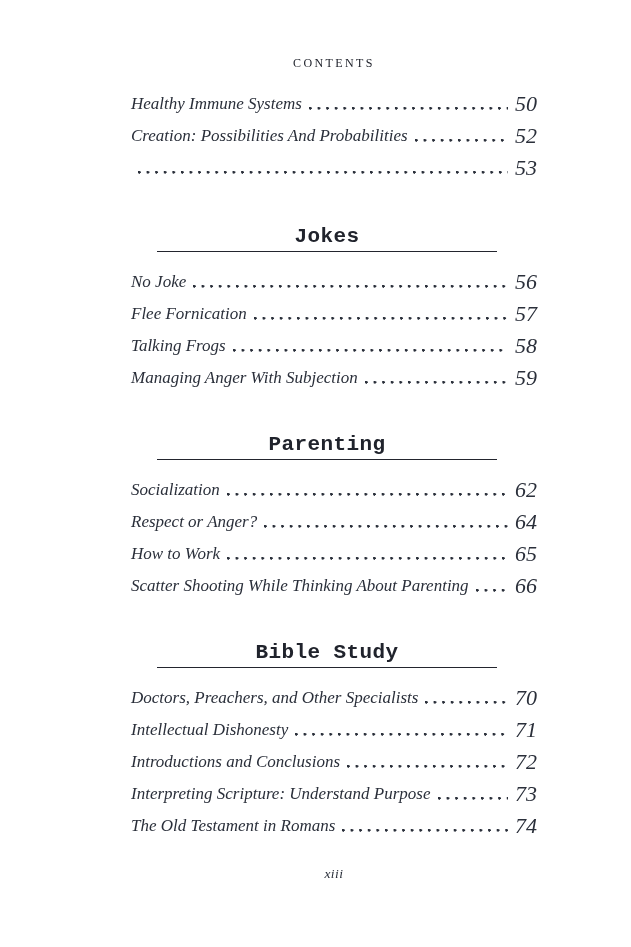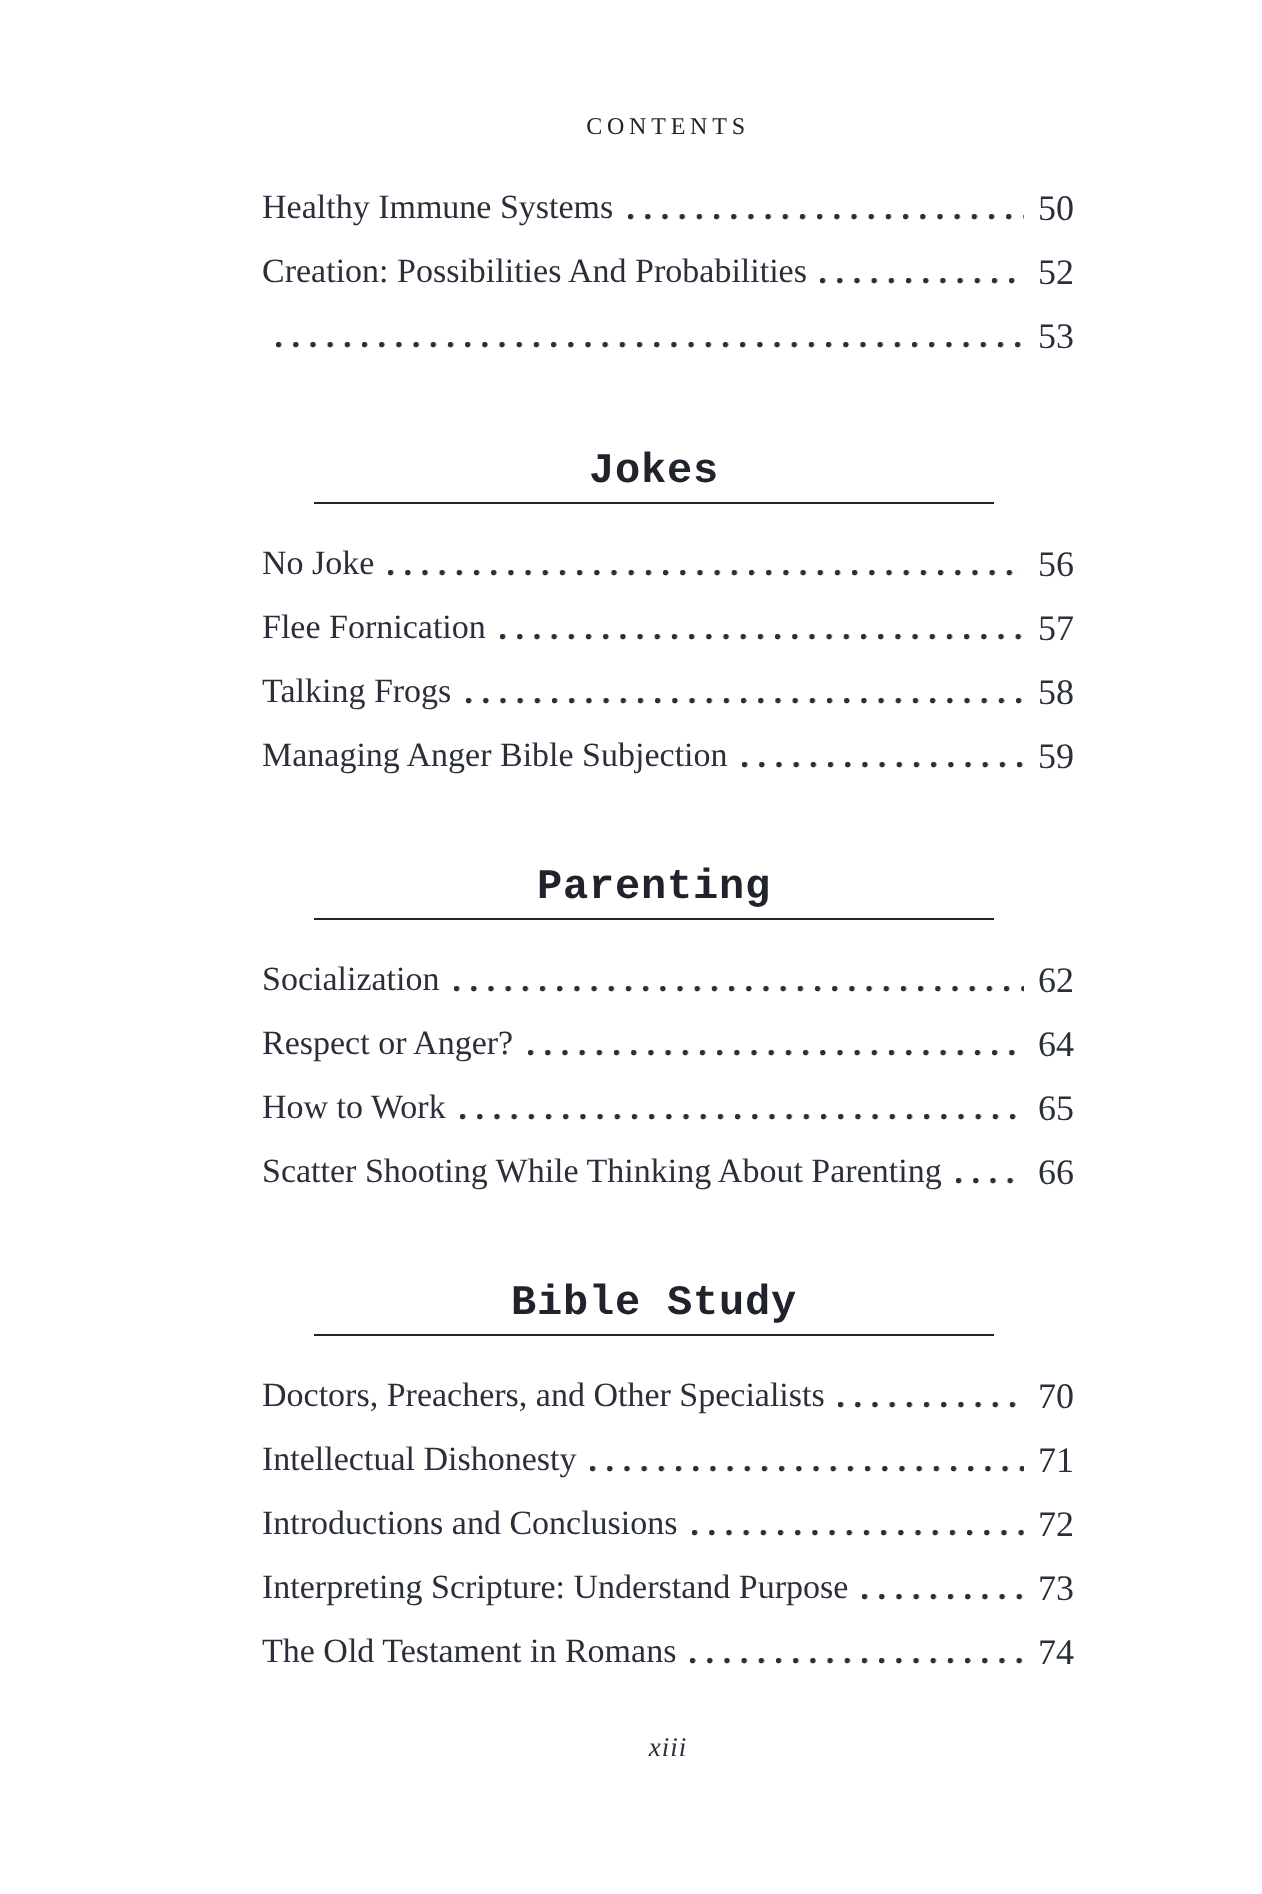--- a/index.html
+++ b/index.html
@@ -37,37 +37,38 @@
     color: var(--heading);
   }
   .entry-group { }
   .entry-group.first { margin-top: 15px; }
   .entry-group.after-rule { margin-top: 14px; }
   .toc-entry {
     display: flex;
     align-items: center;
     height: 32px;
     font-size: 17px;
+    font-style: italic;
   }
   .entry-title {
     white-space: nowrap;
     color: var(--text);
   }
   .dot-leader {
     flex: 1;
     align-self: flex-end;
     height: 3px;
     margin: 0 7px 10px 7px;
     background-image: radial-gradient(circle at 1.3px 1.3px, var(--text) 1.15px, rgba(0,0,0,0) 1.6px);
     background-size: 8.6px 3px;
     background-repeat: repeat-x;
   }
   .entry-page {
     white-space: nowrap;
-    font-size: 18px;
+    font-size: 22px;
     color: var(--text);
     font-feature-settings: "onum";
   }
   .section-block {
     margin: 41px 40px 0 26px; 
   }
   .section-block.tight { margin-top: 39px; }
   .section-heading {
     text-align: center;
     font-family: Liberation Mono, monospace;
@@ -131,21 +132,21 @@
         <span class="entry-title">Flee Fornication</span>
         <span class="dot-leader"></span>
         <span class="entry-page">57</span>
       </div>
       <div class="toc-entry">
         <span class="entry-title">Talking Frogs</span>
         <span class="dot-leader"></span>
         <span class="entry-page">58</span>
       </div>
       <div class="toc-entry">
-        <span class="entry-title">Managing Anger Bible Subjection</span>
+        <span class="entry-title">Managing Anger With Subjection</span>
         <span class="dot-leader"></span>
         <span class="entry-page">59</span>
       </div>
     </div>
 
     <div class="section-block tight">
       <div class="section-heading">Parenting</div>
       <hr class="heading-rule">
     </div>
 

